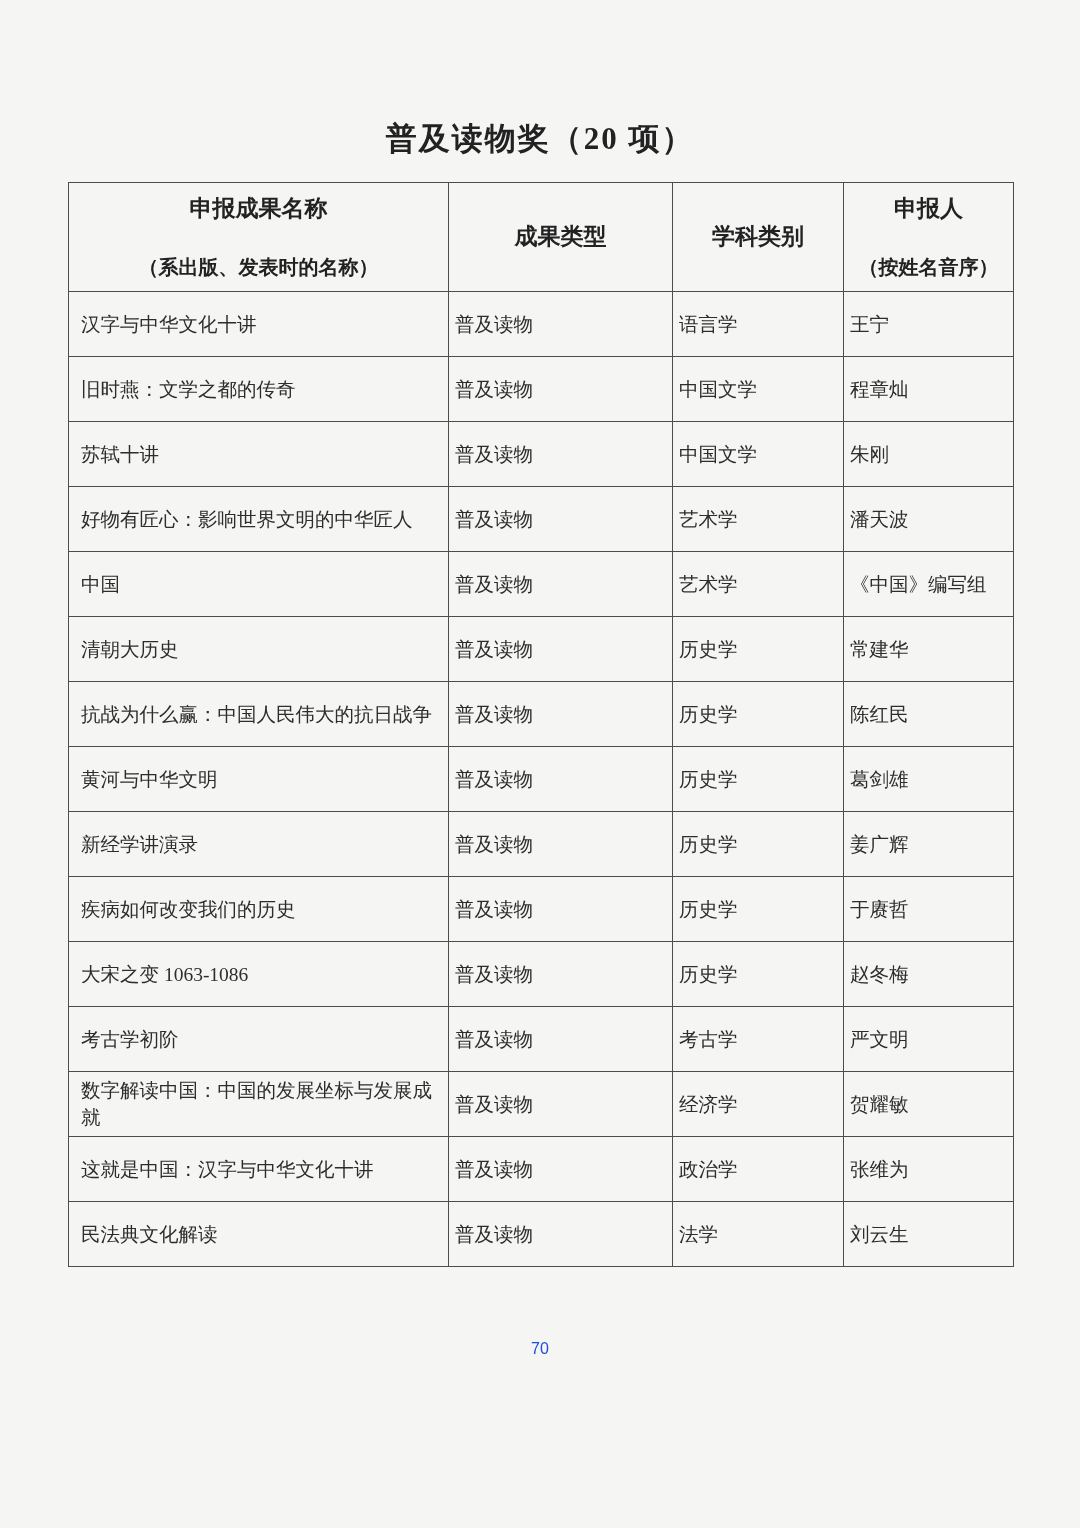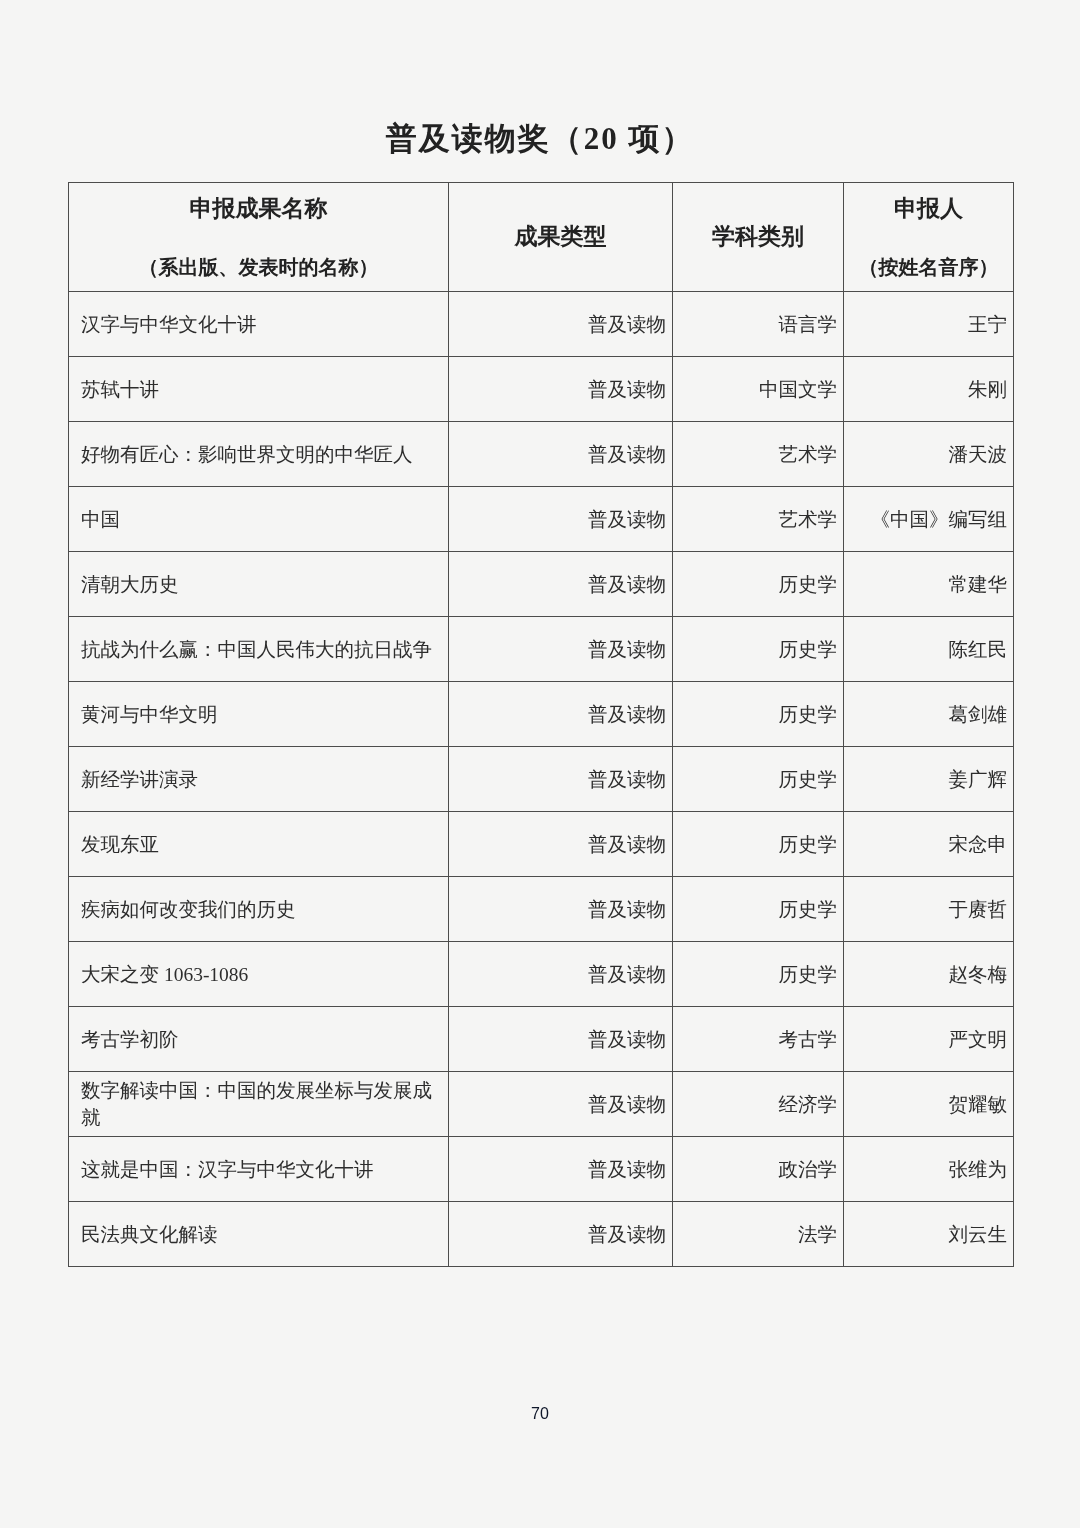--- a/index.html
+++ b/index.html
@@ -57,36 +57,36 @@
     font-size: 19.5px;
     padding: 2px 6px;
     color: #2d2d2d;
   }
   .cell-left {
     text-align: left;
     padding-left: 12px !important;
     margin-left: 9px;
   }
   .cell-center {
-    text-align: right;
+    text-align: left;
   }
   .hdr-sub {
     font-size: 20px;
     font-weight: bold;
     display: block;
     margin-top: 28px;
   }
   .page-footer {
     position: absolute;
-    top: 1405px;
+    top: 1340px;
     left: 0;
     width: 100%;
     text-align: center;
     font-size: 16px;
-    color: #0f172a;
+    color: #1d4ed8;
     font-family: "Liberation Sans", "DejaVu Sans", sans-serif;
   }
 </style>
 </head>
 <body>
 
 <div class="page">
 
   <div class="doc-title">普及读物奖（20 项）</div>
 
@@ -116,20 +116,26 @@
       </tr>
     </thead>
     <tbody>
         <tr>
           <td class="cell-left">汉字与中华文化十讲</td>
           <td class="cell-center">普及读物</td>
           <td class="cell-center">语言学</td>
           <td class="cell-center">王宁</td>
         </tr>
         <tr>
+          <td class="cell-left">旧时燕：文学之都的传奇</td>
+          <td class="cell-center">普及读物</td>
+          <td class="cell-center">中国文学</td>
+          <td class="cell-center">程章灿</td>
+        </tr>
+        <tr>
           <td class="cell-left">苏轼十讲</td>
           <td class="cell-center">普及读物</td>
           <td class="cell-center">中国文学</td>
           <td class="cell-center">朱刚</td>
         </tr>
         <tr>
           <td class="cell-left">好物有匠心：影响世界文明的中华匠人</td>
           <td class="cell-center">普及读物</td>
           <td class="cell-center">艺术学</td>
           <td class="cell-center">潘天波</td>
@@ -158,26 +164,20 @@
           <td class="cell-center">历史学</td>
           <td class="cell-center">葛剑雄</td>
         </tr>
         <tr>
           <td class="cell-left">新经学讲演录</td>
           <td class="cell-center">普及读物</td>
           <td class="cell-center">历史学</td>
           <td class="cell-center">姜广辉</td>
         </tr>
         <tr>
-          <td class="cell-left">发现东亚</td>
-          <td class="cell-center">普及读物</td>
-          <td class="cell-center">历史学</td>
-          <td class="cell-center">宋念申</td>
-        </tr>
-        <tr>
           <td class="cell-left">疾病如何改变我们的历史</td>
           <td class="cell-center">普及读物</td>
           <td class="cell-center">历史学</td>
           <td class="cell-center">于赓哲</td>
         </tr>
         <tr>
           <td class="cell-left">大宋之变 1063-1086</td>
           <td class="cell-center">普及读物</td>
           <td class="cell-center">历史学</td>
           <td class="cell-center">赵冬梅</td>

